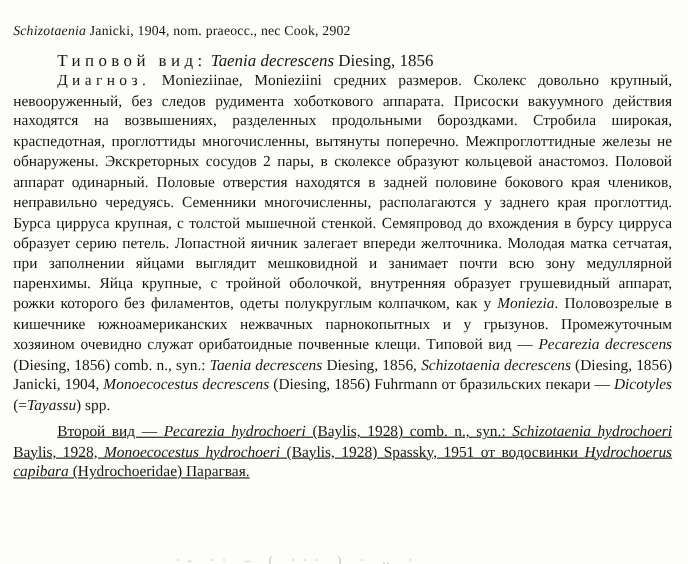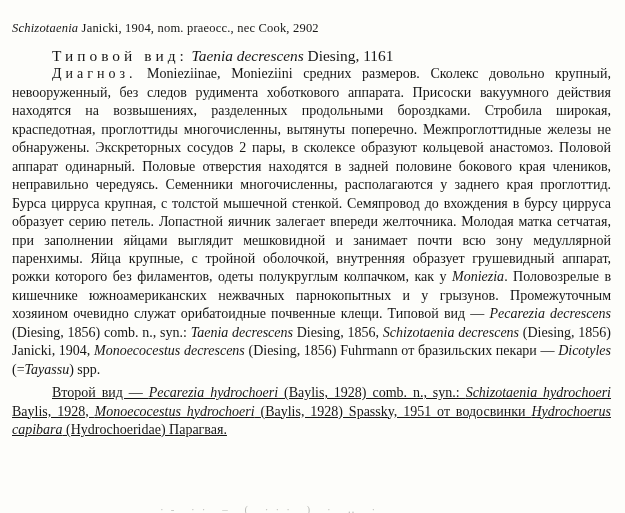--- a/index.html
+++ b/index.html
@@ -68,21 +68,21 @@
   }
 </style>
 </head>
 <body style="background: rgb(253, 253, 250); color: rgb(22, 22, 22);">
 
 <div class="page">
 
 
   <div class="synonym-line"><span class="it">Schizotaenia</span><span> Janicki, 1904, nom. praeocc., nec Cook, 2902</span></div>
 
-  <div class="type-line"><span class="sp">Типовой вид:</span><span> </span><span class="it">Taenia decrescens</span><span> Diesing, 1161</span></div>
+  <div class="type-line"><span class="sp">Типовой вид:</span><span> </span><span class="it">Taenia decrescens</span><span> Diesing, 1856</span></div>
 
   <div class="body-para"><span class="sp">Диагноз.</span><span> Monieziinae, Monieziini средних размеров. Сколекс довольно крупный, невооруженный, без следов рудимента хоботкового аппарата. Присоски вакуумного действия находятся на возвышениях, разделенных продольными бороздками. Стробила широкая, краспедотная, проглоттиды многочисленны, вытянуты поперечно. Межпроглоттидные железы не обнаружены. Экскреторных сосудов 2 пары, в сколексе образуют кольцевой анастомоз. Половой аппарат одинарный. Половые отверстия находятся в задней половине бокового края члеников, неправильно чередуясь. Семенники многочисленны, располагаются у заднего края проглоттид. Бурса цирруса крупная, с толстой мышечной стенкой. Семяпровод до вхождения в бурсу цирруса образует серию петель. Лопастной яичник залегает впереди желточника. Молодая матка сетчатая, при заполнении яйцами выглядит мешковидной и занимает почти всю зону медуллярной паренхимы. Яйца крупные, с тройной оболочкой, внутренняя образует грушевидный аппарат, рожки которого без филаментов, одеты полукруглым колпачком, как у </span><span class="it">Moniezia</span><span>. Половозрелые в кишечнике южноамериканских нежвачных парнокопытных и у грызунов. Промежуточным хозяином очевидно служат орибатоидные почвенные клещи. Типовой вид — </span><span class="it">Pecarezia decrescens</span><span> (Diesing, 1856) comb. n., syn.: </span><span class="it">Taenia decrescens</span><span> Diesing, 1856, </span><span class="it">Schizotaenia decrescens</span><span> (Diesing, 1856) Janicki, 1904, </span><span class="it">Monoecocestus decrescens</span><span> (Diesing, 1856) Fuhrmann от бразильских пекари — </span><span class="it">Dicotyles</span><span> (=</span><span class="it">Tayassu</span><span>) spp.</span></div>
 
   <div class="body-para second-para"><span>Второй вид — </span><span class="it">Pecarezia hydrochoeri</span><span> (Baylis, 1928) comb. n., syn.: </span><span class="it">Schizotaenia hydrochoeri</span><span> Baylis, 1928, </span><span class="it">Monoecocestus hydrochoeri</span><span> (Baylis, 1928) Spassky, 1951 от водосвинки </span><span class="it">Hydrochoerus capibara</span><span> (Hydrochoeridae) Парагвая.</span></div>
 
 </div>
 
 <div class="cutoff">·‐ ·· – ( ··· ) · ‥ ·</div>
 
 </body></html>

